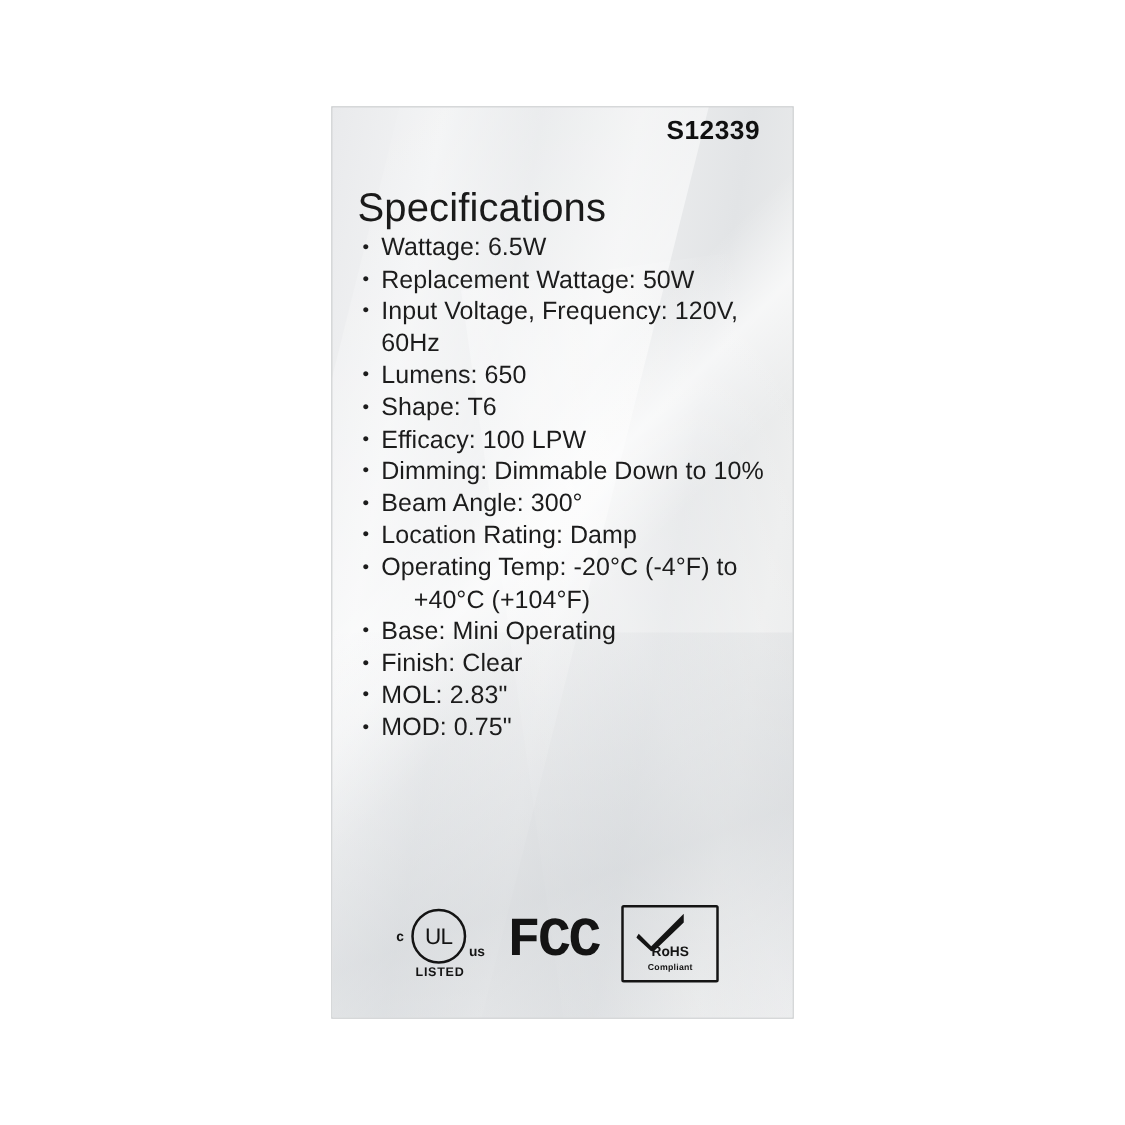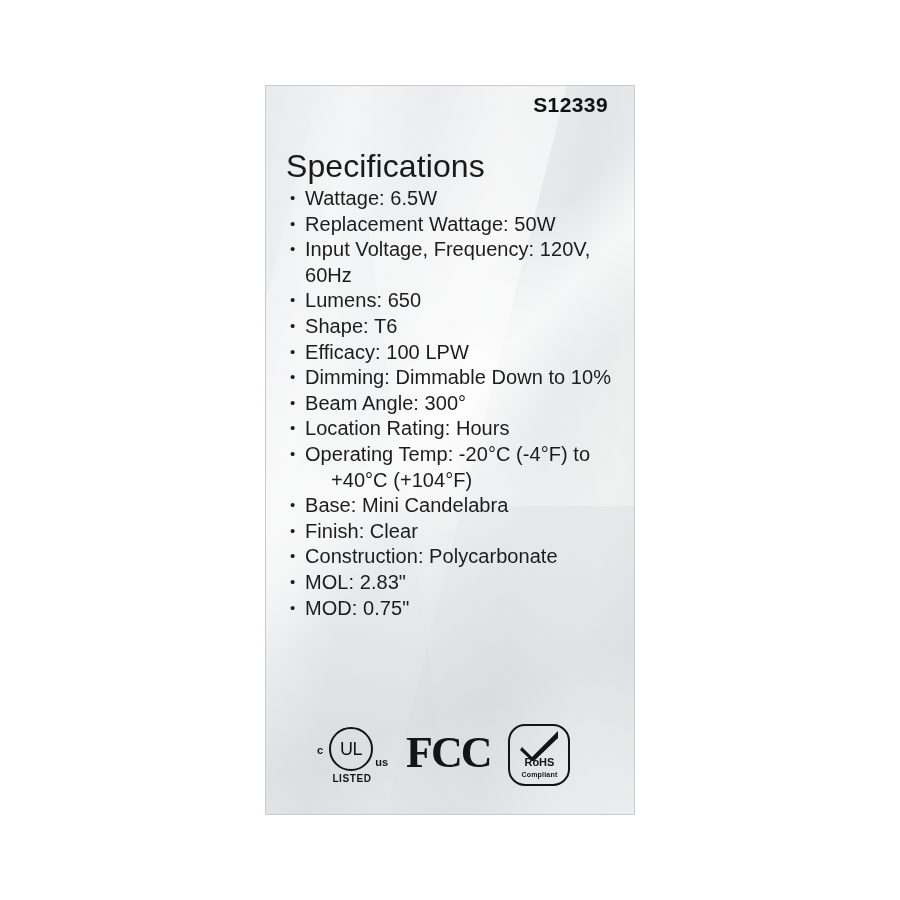--- a/index.html
+++ b/index.html
@@ -181,30 +181,30 @@
   }
 
   
   .fcc-logo {
     font-size: 44px;
     font-weight: bold;
     color: #141414;
     letter-spacing: -2px;
     line-height: 1;
     padding-bottom: 4px;
-    font-family: Liberation Serif, serif;
+    font-family: Liberation Mono, monospace;
   }
 
   
   .rohs-logo {
     position: relative;
-    width: 62px;
+    width: 78px;
     height: 62px;
     border: 2.5px solid #141414;
-    border-radius: 17px;
+    border-radius: 2px;
     box-sizing: border-box;
     overflow: hidden;
   }
   .rohs-check {
     position: absolute;
     left: 10px;
     top: 5px;
     width: 40px;
     height: 30px;
   }
@@ -240,28 +240,27 @@
 
     <ul class="spec-list">
       <li><span>Wattage: 6.5W</span></li>
       <li><span>Replacement Wattage: 50W</span></li>
       <li><span>Input Voltage, Frequency: 120V, 60Hz</span></li>
       <li><span>Lumens: 650</span></li>
       <li><span>Shape: T6</span></li>
       <li><span>Efficacy: 100 LPW</span></li>
       <li><span>Dimming: Dimmable Down to 10%</span></li>
       <li><span>Beam Angle: 300°</span></li>
-      <li><span>Location Rating: Hours</span></li>
+      <li><span>Location Rating: Damp</span></li>
       <li>
         <span>Operating Temp: -20°C (-4°F) to</span>
         <span class="cont">+40°C (+104°F)</span>
       </li>
-      <li><span>Base: Mini Candelabra</span></li>
+      <li><span>Base: Mini Operating</span></li>
       <li><span>Finish: Clear</span></li>
-      <li><span>Construction: Polycarbonate</span></li>
       <li><span>MOL: 2.83"</span></li>
       <li><span>MOD: 0.75"</span></li>
     </ul>
 
     <div class="logos">
 
       <div class="ul-logo">
         <div class="ul-circle"></div>
         <div class="ul-letters">UL</div>
         <div class="ul-c">c</div>

